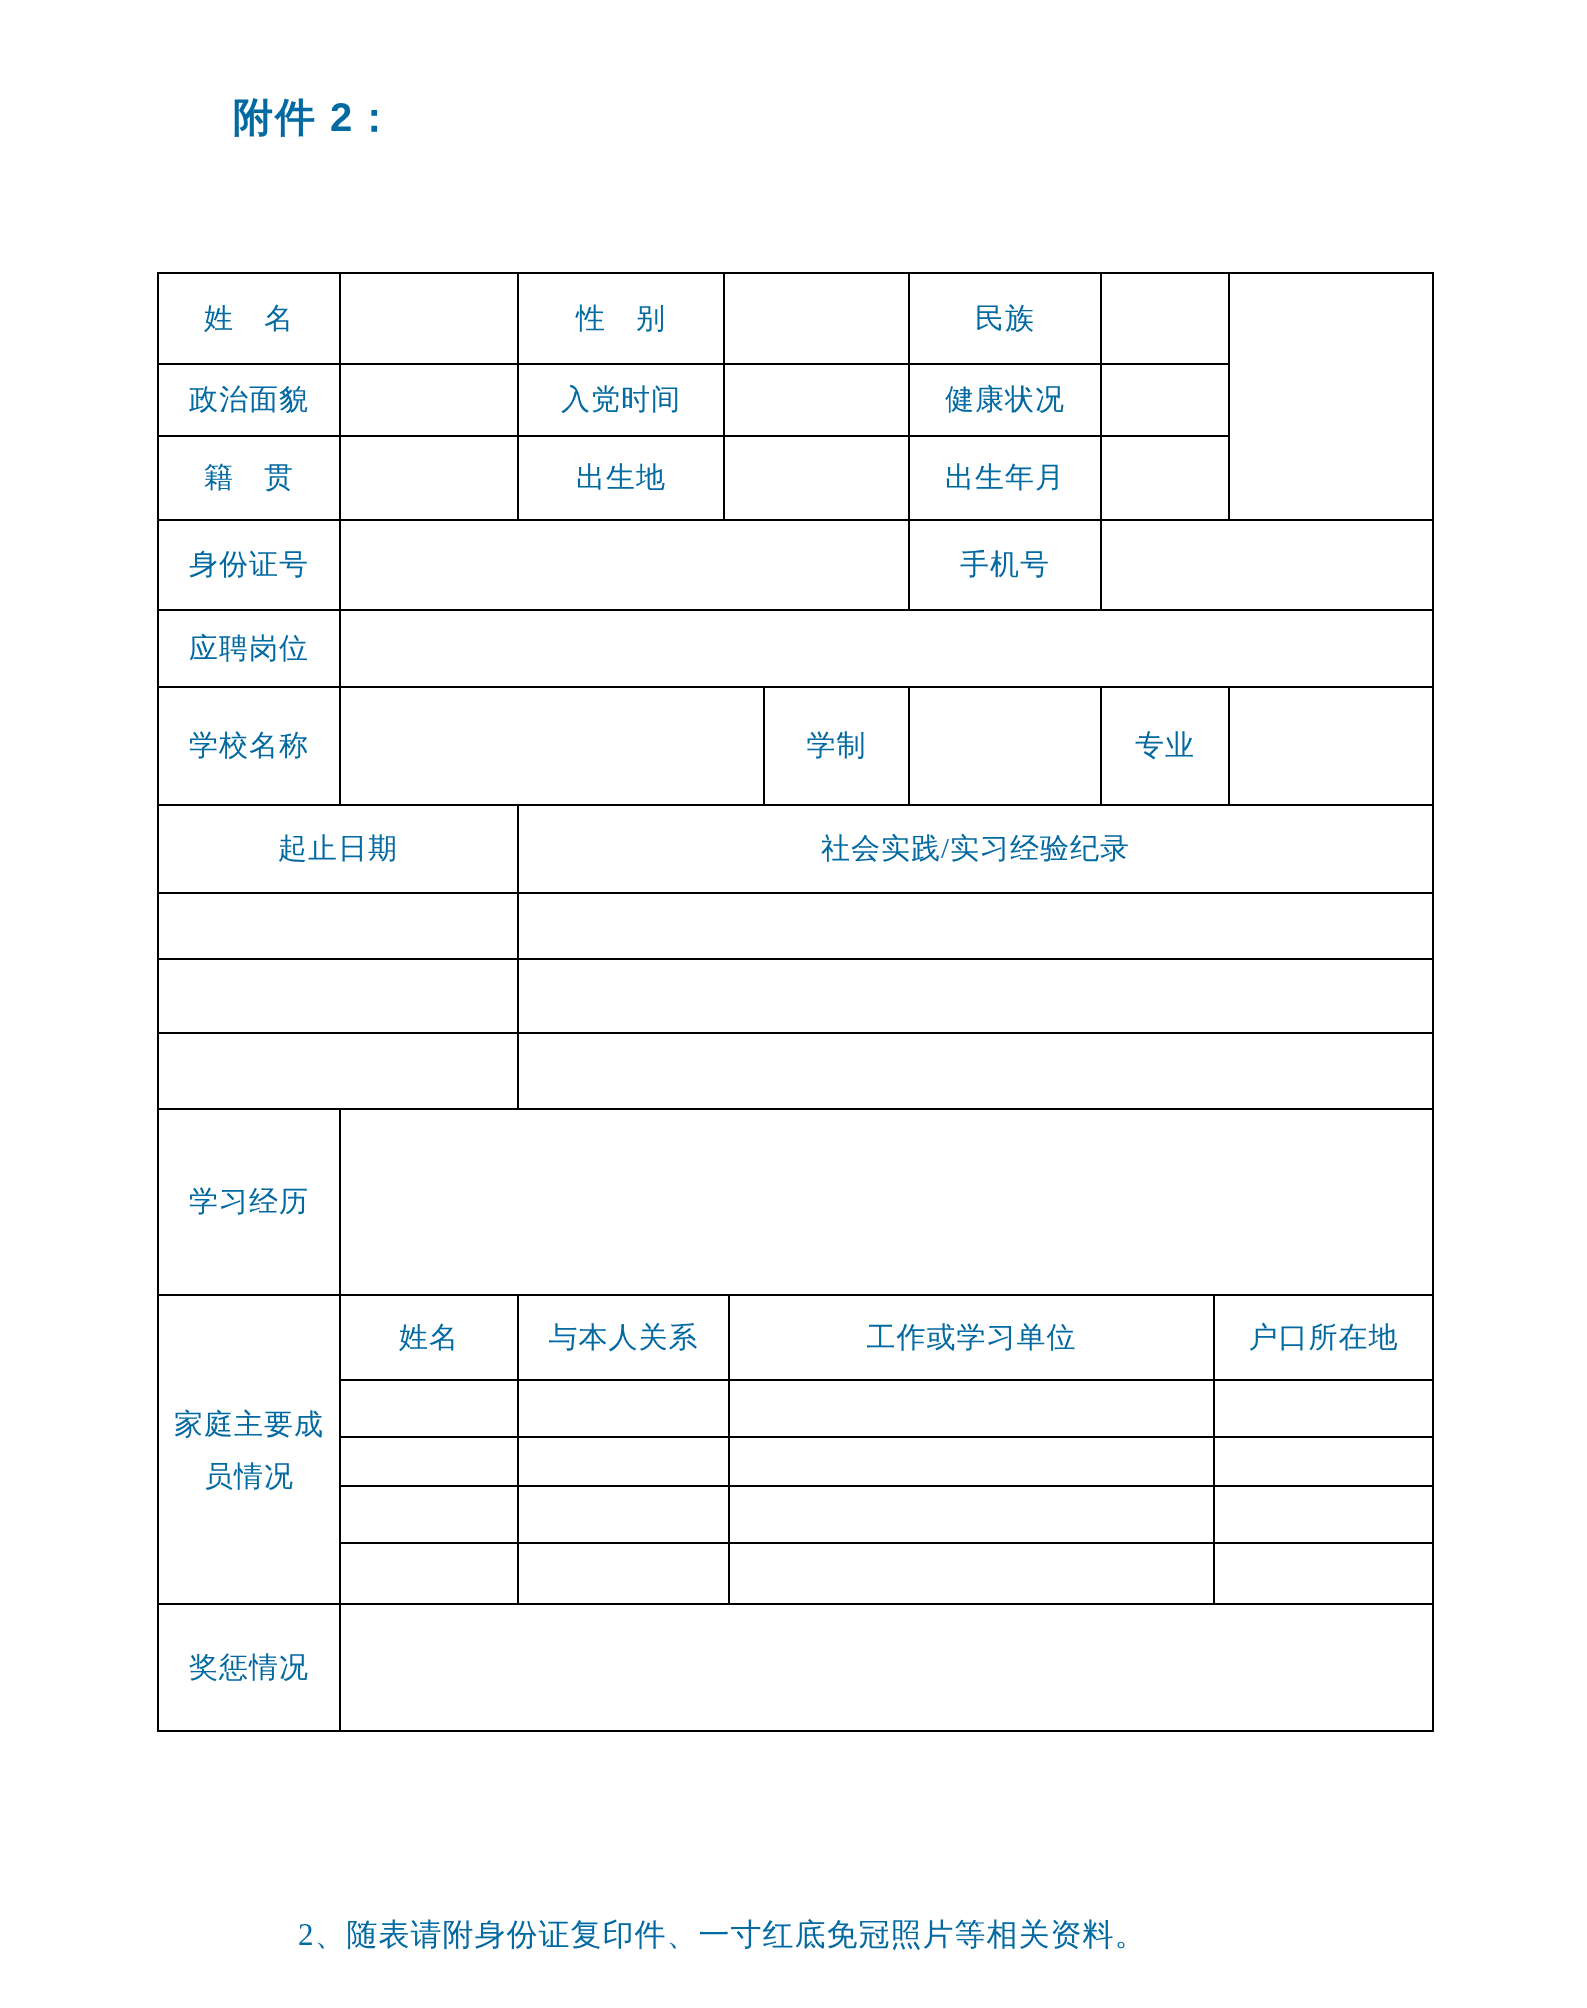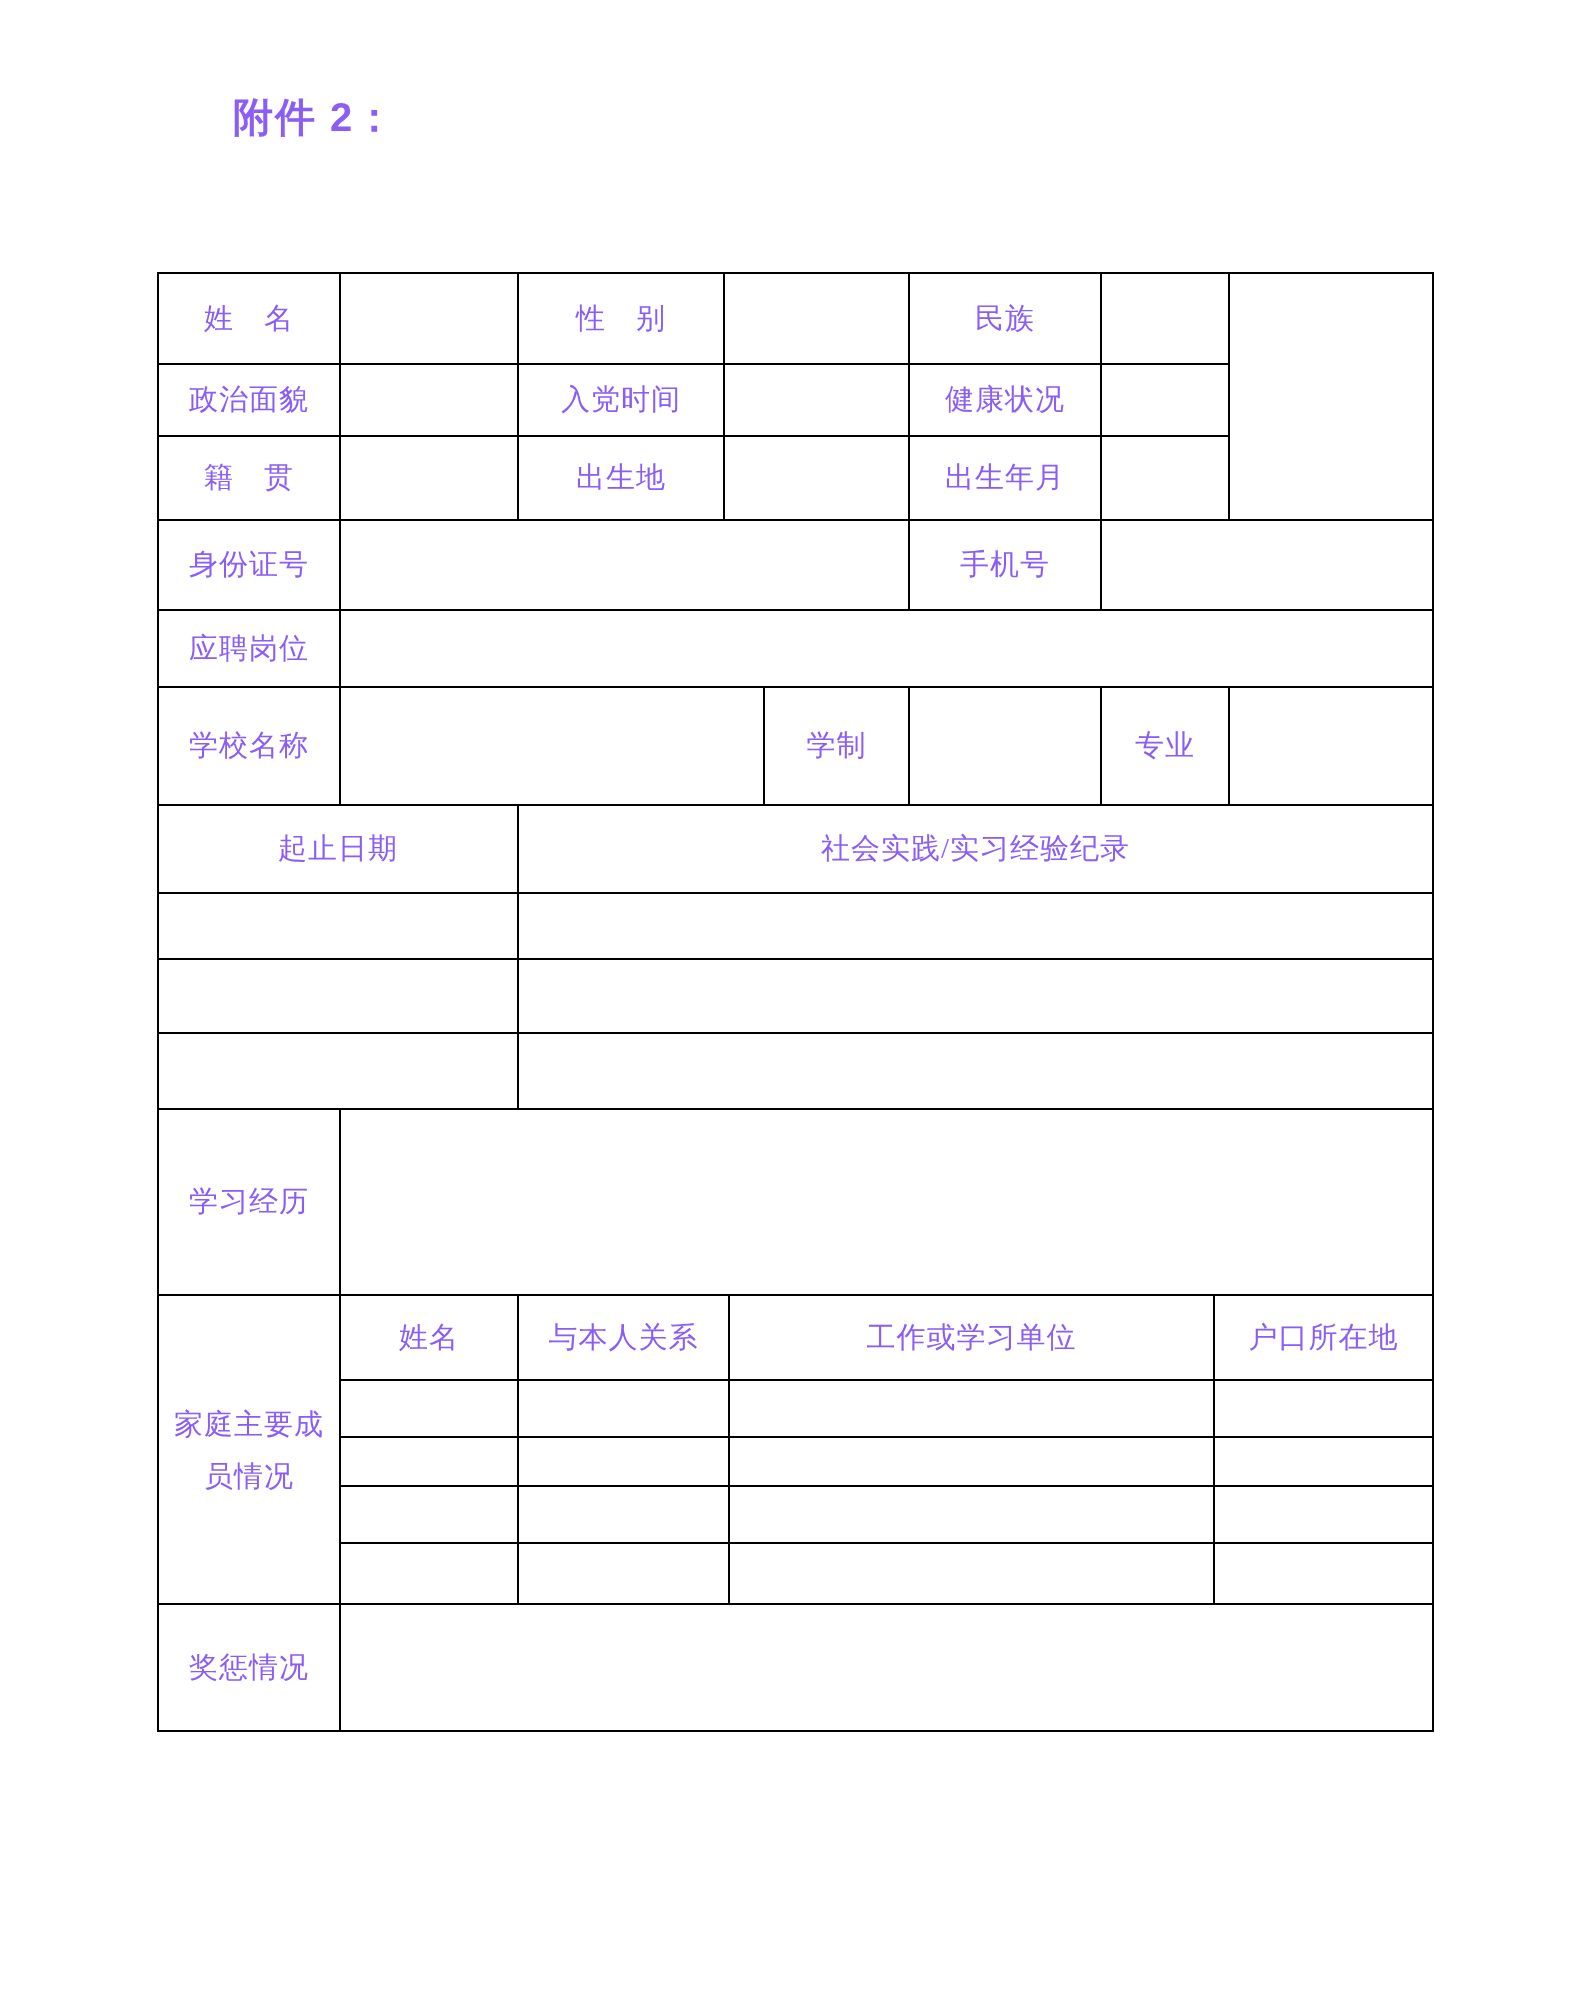--- a/index.html
+++ b/index.html
@@ -1,21 +1,21 @@
 <!DOCTYPE html>
 <html><head>
 <meta charset="utf-8">
 <style>
   html,body{margin:0;padding:0;background:#ffffff;}
   .page{
     position:relative;
     width:1587px;height:2008px;
     background:#ffffff;
     font-family:"Liberation Serif","DejaVu Serif",serif;
-    color:#8b5cf6;
+    color:#0369a1;
     overflow:hidden;
   }
   .attachment{
     position:absolute;left:233px;top:90px;
     font-family:"Liberation Sans","DejaVu Sans",sans-serif;
     font-weight:bold;font-size:40px;letter-spacing:2px;
   }
   .title-block{
     position:absolute;left:157px;top:155px;width:1275px;
     text-align:center;font-weight:bold;
@@ -167,14 +167,15 @@
       <td colspan="2"></td>
     </tr>
 
     <tr style="height:127px">
       <td class="lbl">奖惩情况</td>
       <td colspan="9"></td>
     </tr>
   </tbody>
     </table>
 
+  <div class="notes note2">2、随表请附身份证复印件、一寸红底免冠照片等相关资料。</div>
 
 </div>
 
 </body></html>

